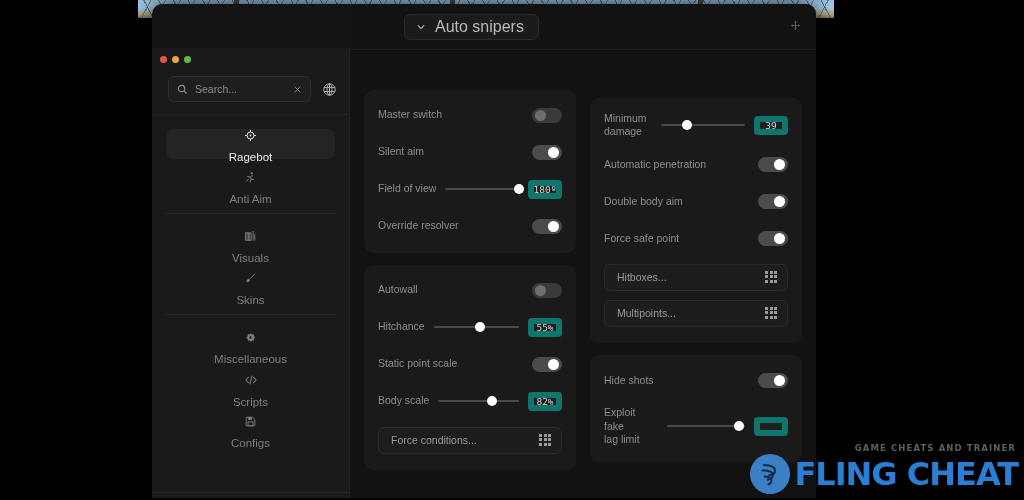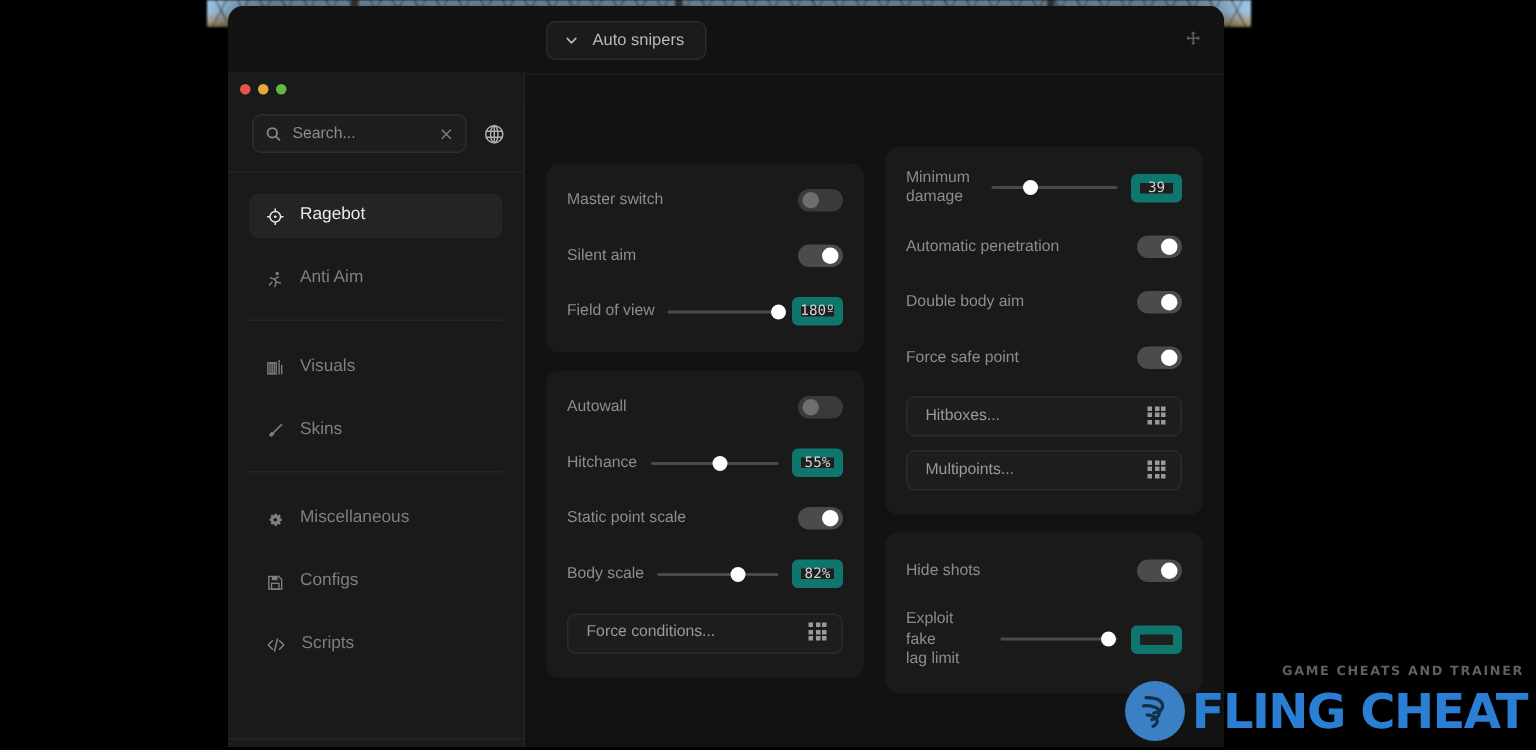--- a/index.html
+++ b/index.html
@@ -103,20 +103,21 @@
   }
 
   #nav { flex: 1; padding: 14px 0 0 0; overflow: hidden; }
   .nav-group { padding: 0 14px; }
   .nav-item {
     display: flex; align-items: center; gap: 10px;
     height: 30px; padding: 0 11px;
     border-radius: 7px;
     color: #7f7f7f; font-size: 11.5px;
     margin-bottom: 12px;
+    flex-direction: column;
   }
   .nav-item.active {
     background: #242424;
     color: #e9e9e9;
   }
   .nav-item .label { line-height: 1; }
   .nav-sep {
     height: 1px; background: #262626;
     margin: 4px 14px 16px 14px;
   }
@@ -156,21 +157,21 @@
     height: 46px; display: flex; align-items: center;
     justify-content: space-between;
     padding: 0 14px 0 14px;
     border-bottom: 1px solid #1e1e1e;
   }
   .dropdown {
     display: flex; align-items: center; gap: 9px;
     height: 26px; padding: 0 14px 0 11px;
     background: #1b1b1b; border: 1px solid #2b2b2b;
     border-radius: 6px;
-    color: #b9b9b9; font-size: 11px;
+    color: #b9b9b9; font-size: 16px; margin-left: 40px;
   }
   .move-handle { opacity: 0.55; }
 
   .columns {
     flex: 1; display: flex; gap: 14px;
     padding: 12px 14px 0 14px;
     overflow: hidden;
     align-items: center;
   }
   .col { width: 212px; display: flex; flex-direction: column; gap: 12px; }
@@ -379,37 +380,37 @@
               <svg width="13" height="13" viewBox="0 0 20 20" fill="#7f7f7f">
                 <path d="M10 6.4a3.6 3.6 0 100 7.2 3.6 3.6 0 000-7.2zm0 5.4a1.8 1.8 0 110-3.6 1.8 1.8 0 010 3.6z"></path>
                 <path d="M17.4 11.3l-1.5-.9a6.2 6.2 0 000-.8l1.5-.9-1.4-2.4-1.6.6a6.2 6.2 0 00-.7-.4l-.2-1.7h-2.8l-.2 1.7a6.2 6.2 0 00-.7.4l-1.6-.6L6.8 8.7l1.5.9a6.2 6.2 0 000 .8l-1.5.9 1.4 2.4 1.6-.6c.2.2.4.3.7.4l.2 1.7h2.8l.2-1.7c.3-.1.5-.2.7-.4l1.6.6z" opacity="0"></path>
                 <path d="M16.8 8.9l-1.4-.3a5.6 5.6 0 00-.5-1.2l.8-1.2-1.5-1.5-1.2.8a5.6 5.6 0 00-1.2-.5L11.5 3.7h-2.1L9.1 5a5.6 5.6 0 00-1.2.5l-1.2-.8-1.5 1.5.8 1.2a5.6 5.6 0 00-.5 1.2l-1.4.3v2.1l1.4.3c.1.4.3.8.5 1.2l-.8 1.2 1.5 1.5 1.2-.8c.4.2.8.4 1.2.5l.3 1.4h2.1l.3-1.4c.4-.1.8-.3 1.2-.5l1.2.8 1.5-1.5-.8-1.2c.2-.4.4-.8.5-1.2l1.4-.3zM10 12.7A2.7 2.7 0 1112.7 10 2.7 2.7 0 0110 12.7z"></path>
               </svg>
             </span>
             <span class="label">Miscellaneous</span>
           </div>
           <div class="nav-item">
             <span class="ico">
+              <svg width="14" height="14" viewBox="0 0 20 20" fill="none" stroke="#7f7f7f" stroke-width="1.5" stroke-linecap="round" stroke-linejoin="round">
+                <path d="M6.6 6 L2.6 10 L6.6 14"></path>
+                <path d="M13.4 6 L17.4 10 L13.4 14"></path>
+                <path d="M11.4 4.2 L8.6 15.8"></path>
+              </svg>
+            </span>
+            <span class="label">Scripts</span>
+          </div>
+          <div class="nav-item">
+            <span class="ico">
               <svg width="13" height="13" viewBox="0 0 20 20" fill="none" stroke="#7f7f7f" stroke-width="1.4">
                 <path d="M3.4 3.4h10l3.2 3.2v10H3.4z"></path>
                 <rect x="6.4" y="3.4" width="6" height="4" fill="#7f7f7f" stroke="none"></rect>
                 <rect x="6.2" y="10.6" width="7.6" height="6"></rect>
               </svg>
             </span>
             <span class="label">Configs</span>
-          </div>
-          <div class="nav-item">
-            <span class="ico">
-              <svg width="14" height="14" viewBox="0 0 20 20" fill="none" stroke="#7f7f7f" stroke-width="1.5" stroke-linecap="round" stroke-linejoin="round">
-                <path d="M6.6 6 L2.6 10 L6.6 14"></path>
-                <path d="M13.4 6 L17.4 10 L13.4 14"></path>
-                <path d="M11.4 4.2 L8.6 15.8"></path>
-              </svg>
-            </span>
-            <span class="label">Scripts</span>
           </div>
         </div>
       </div>
 
       <div class="brandbar">
         <div class="brand">
           <span class="brand-mark">
             <svg width="22" height="22" viewBox="0 0 24 24" fill="none" stroke="#0f2a45" stroke-width="1.5" stroke-linecap="round">
               <path d="M7.5 5.5c5 0 8 1.4 8 4.2 0 2-1.9 2.8-4.2 3.2"></path>
               <path d="M6.4 9.4c4.6-.3 7.6 1 7.6 3.3 0 1.8-1.6 2.8-3.6 3.3"></path>
@@ -459,20 +460,27 @@
                   <span class="knob"></span>
                 </span>
             </div>
             <div class="row">
               <span class="rl">Field of view</span>
               <span class="slider-wrap">
                 <span class="track"></span>
                   <span class="thumb" style="left:100%"></span>
               </span>
               <span class="valbox">180º</span>
+            </div>
+            <div class="row">
+              <span class="rl">Override resolver</span>
+              <span class="spacer"></span>
+              <span class="toggle on">
+                  <span class="knob"></span>
+                </span>
             </div>
           </div>
 
           <div class="card">
             <div class="row">
               <span class="rl">Autowall</span>
               <span class="spacer"></span>
               <span class="toggle">
                   <span class="knob"></span>
                 </span>

